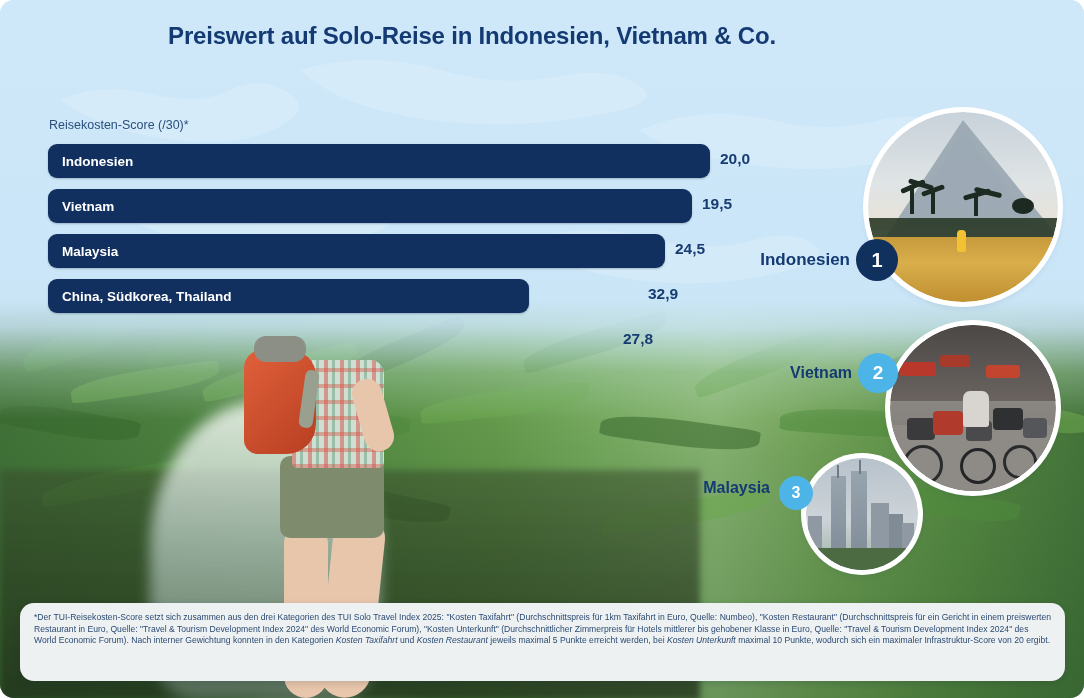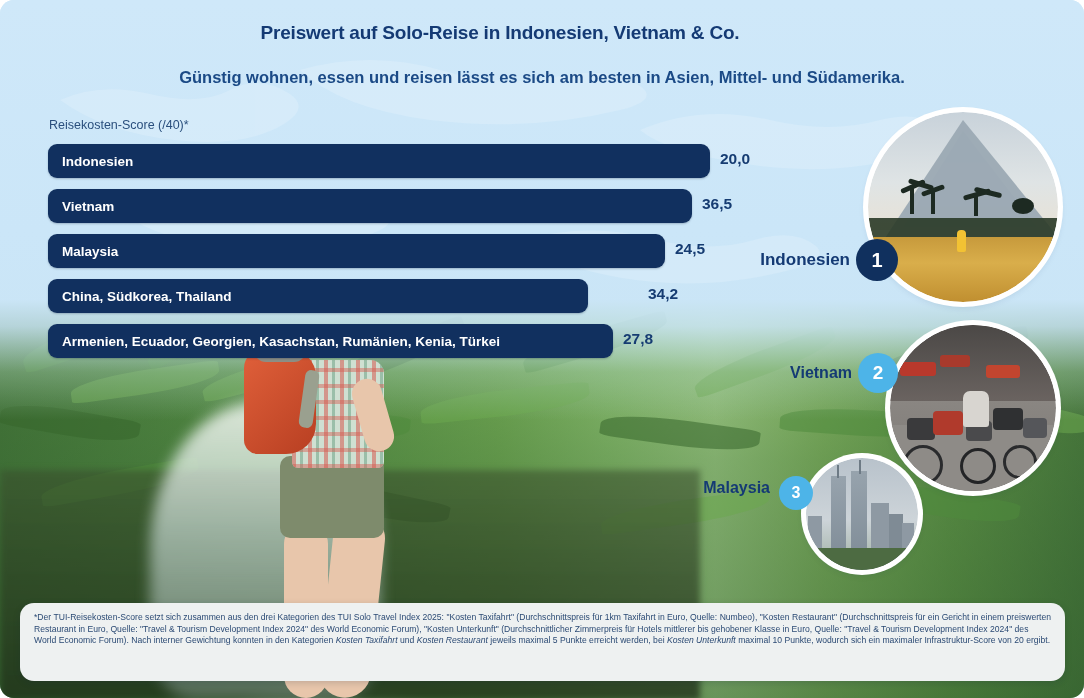--- a/index.html
+++ b/index.html
@@ -58,21 +58,21 @@
       repeating-linear-gradient(90deg,rgba(90,150,120,.45) 8px 11px,rgba(0,0,0,0) 11px 24px);
   }
   .hk-arm{position:absolute;background:#e8c6ab;border-radius:20px;}
   .hk-pack{position:absolute;background:linear-gradient(135deg,#e0603a,#b83f22);border-radius:18px 26px 30px 14px;}
   .hk-packtop{position:absolute;background:#8c8f86;border-radius:12px;}
   .hk-strap{position:absolute;background:#9aa08f;border-radius:6px;}
 
   
   .title{
     position:absolute;left:0;top:22px;width:944px;text-align:center;
-    font-size:19px;font-weight:bold;color:#143a74;letter-spacing:-.2px;margin-left:28px;
+    font-size:24px;font-weight:bold;color:#143a74;letter-spacing:-.2px;
   }
   .subtitle{
     position:absolute;left:0;top:68px;width:1084px;text-align:center;
     font-size:16.5px;font-weight:bold;color:#1b4a86;
   }
 
   
   .axis-label{
     position:absolute;left:49px;top:118px;
     font-size:12.5px;color:#2a4f7d;
@@ -198,58 +198,54 @@
       <div class="hk-shorts" style="left:40px;top:120px;width:104px;height:82px;"></div>
       <div class="hk-shirt" style="left:52px;top:24px;width:92px;height:108px;"></div>
       <div class="hk-arm" style="left:118px;top:42px;width:30px;height:74px;transform:rotate(-16deg);"></div>
       <div class="hk-pack" style="left:4px;top:14px;width:72px;height:104px;"></div>
       <div class="hk-packtop" style="left:14px;top:0px;width:52px;height:26px;"></div>
       <div class="hk-strap" style="left:62px;top:34px;width:14px;height:58px;transform:rotate(8deg);"></div>
     </div>
   </div>
 
   <div class="title">Preiswert auf Solo-Reise in Indonesien, Vietnam &amp; Co.</div>
-  <div class="subtitle">Günstig wohnen, essen und reisen lässt es sich am besten in Asien, Mittel- und Südamerika.</div>
-
-  <div class="axis-label">Reisekosten-Score (/40)*</div>
+
+  <div class="axis-label">Reisekosten-Score (/30)*</div>
 
   <div class="bars">
 
     <div class="bar-row">
       <div class="bar" style="width:662px;">
         <span class="bar-label">Indonesien</span>
       </div>
       <div class="bar-value" style="left:672px;text-align:center;">20,0</div>
     </div>
 
     <div class="bar-row">
       <div class="bar" style="width:644px;">
         <span class="bar-label">Vietnam</span>
       </div>
-      <div class="bar-value" style="left:654px;">36,5</div>
+      <div class="bar-value" style="left:654px;">19,5</div>
     </div>
 
     <div class="bar-row">
       <div class="bar" style="width:617px;">
         <span class="bar-label">Malaysia</span>
       </div>
       <div class="bar-value" style="left:627px;">24,5</div>
     </div>
 
     <div class="bar-row">
-      <div class="bar" style="width:540px;">
+      <div class="bar" style="width:481px;">
         <span class="bar-label">China, Südkorea, Thailand</span>
       </div>
-      <div class="bar-value" style="left:600px;">34,2</div>
-    </div>
-
-    <div class="bar-row">
-      <div class="bar" style="width:565px;">
-        <span class="bar-label">Armenien, Ecuador, Georgien, Kasachstan, Rumänien, Kenia, Türkei</span>
-      </div>
+      <div class="bar-value" style="left:600px;">32,9</div>
+    </div>
+
+    <div class="bar-row">
       <div class="bar-value" style="left:575px;">27,8</div>
     </div>
 
   </div>
 
   <div class="rank">
     <div class="rank-name" style="left:700px;top:250px;width:150px;font-size:17px;">Indonesien</div>
     <div class="rank-badge" style="left:856px;top:239px;width:42px;height:42px;font-size:20px;background:#10305E;">1</div>
     <div class="photo" style="left:868px;top:112px;width:190px;height:190px;">
       <div class="inner">

